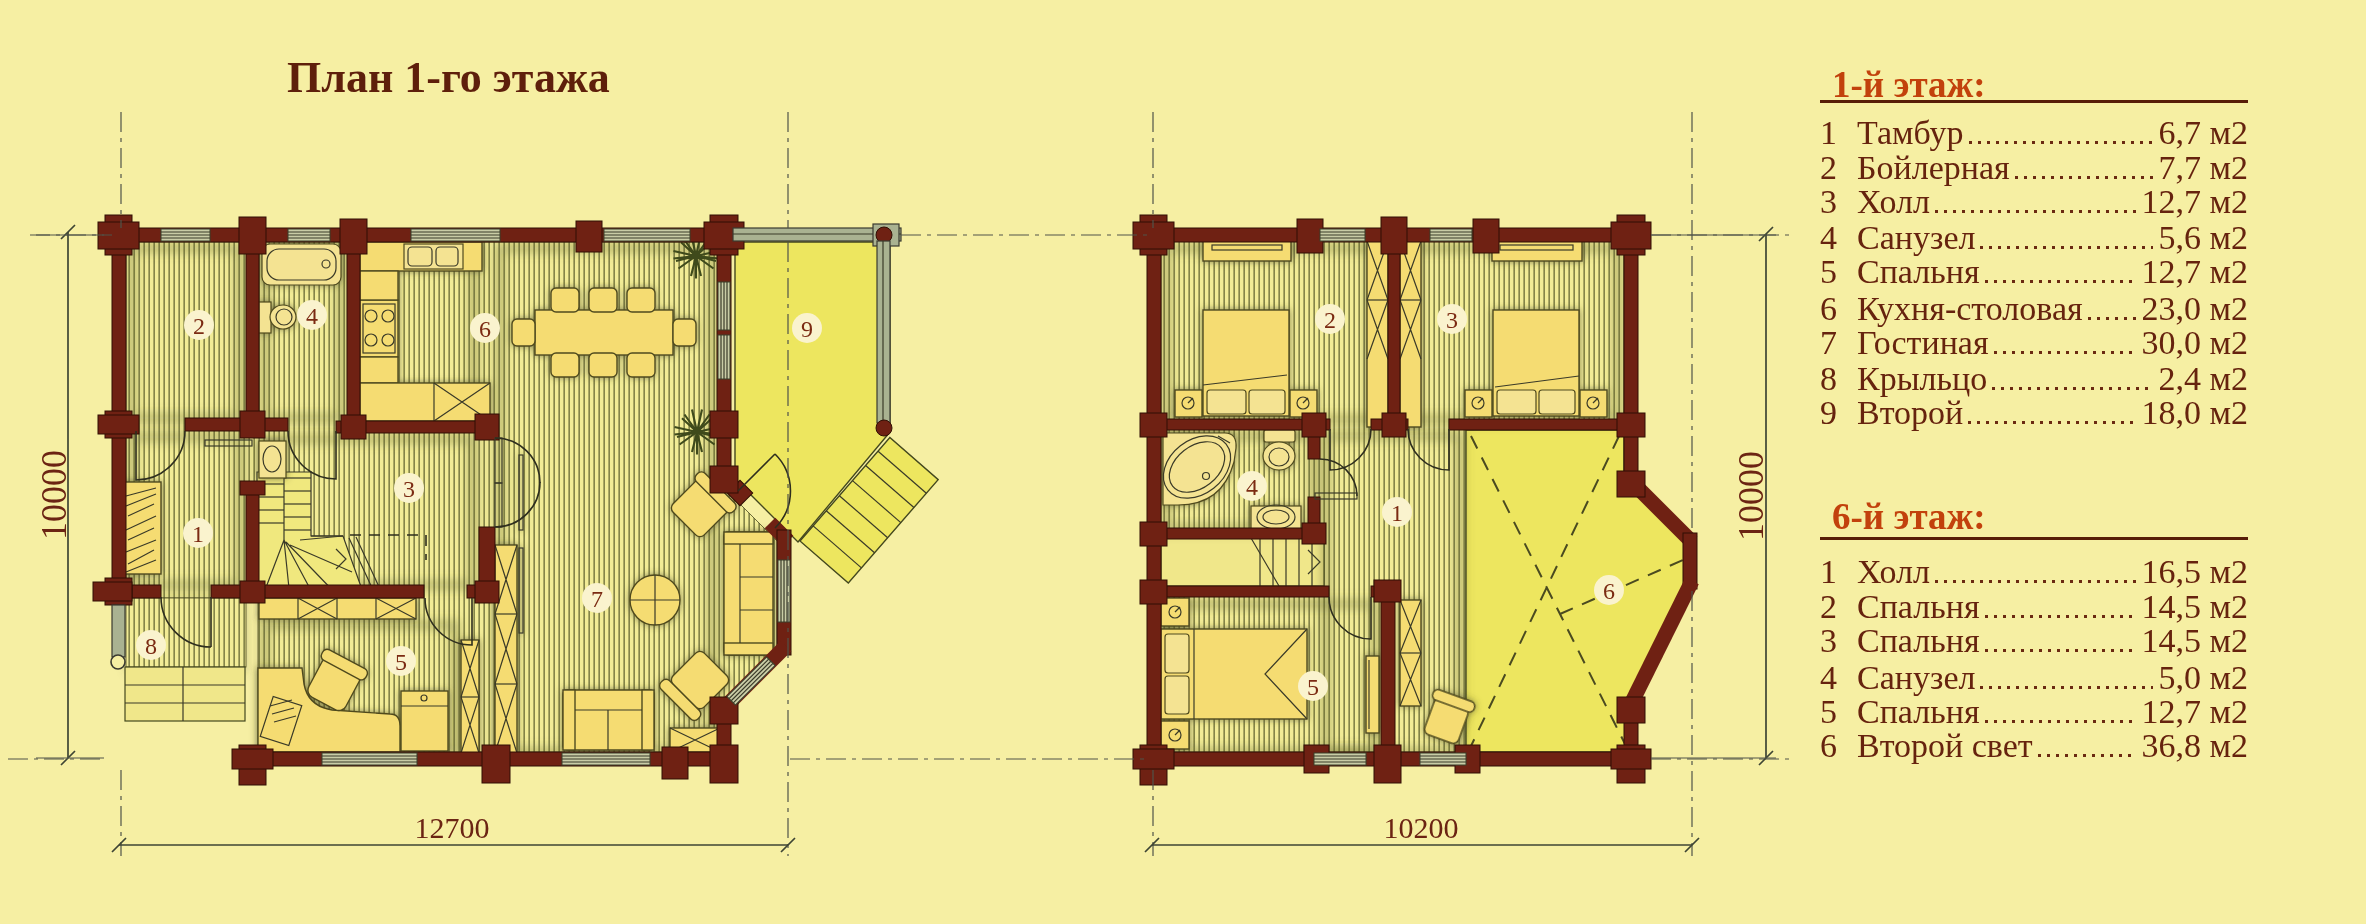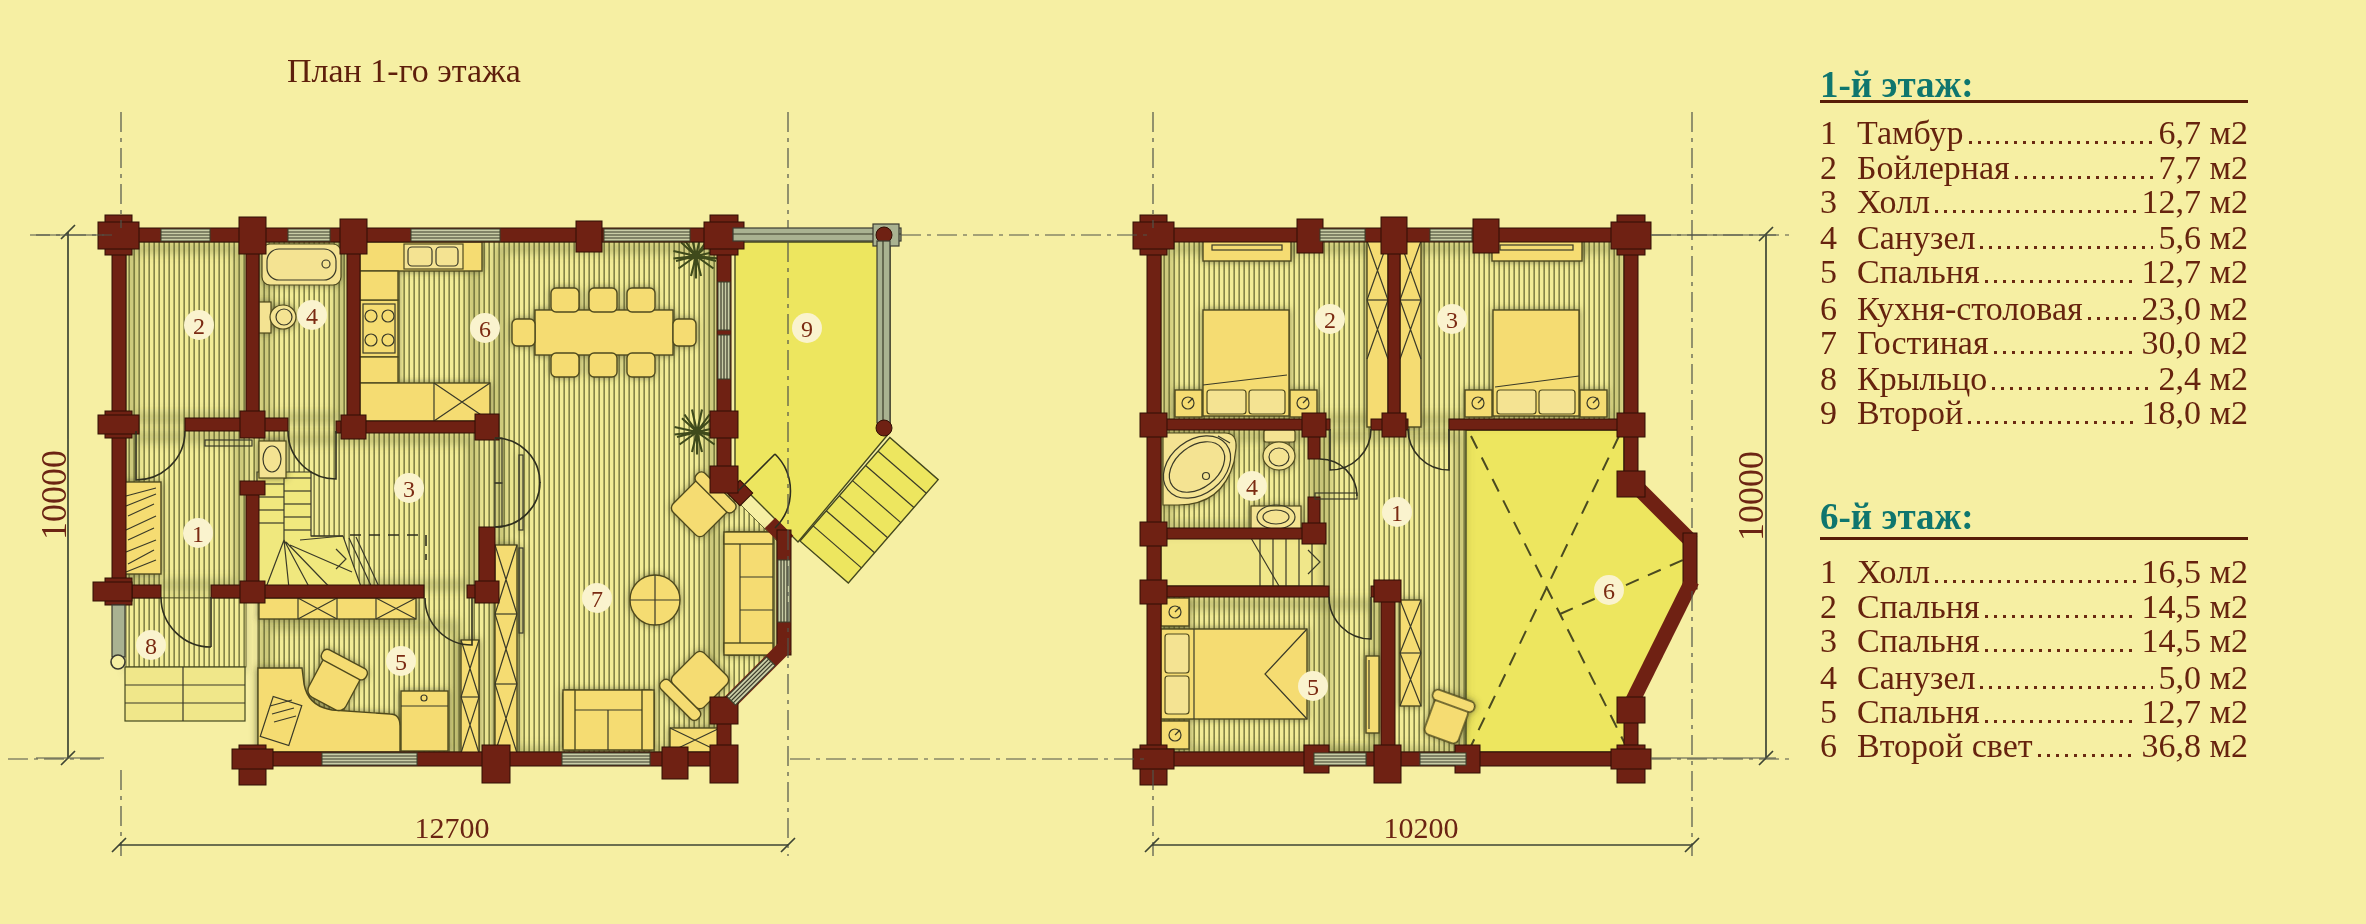--- a/index.html
+++ b/index.html
@@ -1,19 +1,19 @@
 <!DOCTYPE html>
 <html><head>
 <meta charset="utf-8">
 <style>
   html,body{margin:0;padding:0;}
   .page{position:relative;width:2366px;height:924px;background:#F6EFA3;font-family:"Liberation Serif",serif;overflow:hidden;}
   .page svg{position:absolute;left:0;top:0;}
-  .ttl{position:absolute;font-weight:normal;font-size:34px;color:#5E1F0B;white-space:nowrap;}
-  .hdg{position:absolute;font-weight:bold;font-size:37px;color:#0f766e;white-space:nowrap;}
+  .ttl{position:absolute;font-weight:bold;font-size:44px;color:#5E1F0B;white-space:nowrap;}
+  .hdg{position:absolute;font-weight:bold;font-size:37px;color:#c2410c;white-space:nowrap;margin-left:12px;}
   .row{position:absolute;left:1820px;width:428px;display:flex;align-items:baseline;font-size:34px;color:#66230E;white-space:nowrap;}
   .row .n{width:37px;flex:none;}
   .row .fill{flex:1;height:3.2px;align-self:flex-end;margin:0 5px 8px 5px;background:repeating-linear-gradient(90deg,#6B2A12 0,#6B2A12 3.2px,transparent 3.2px,transparent 9px);}
   .row .v{flex:none;}
   .wall{fill:#6F2113;stroke:#310F04;stroke-width:1;}
   .flr{fill:url(#planks);stroke:#4A4A20;stroke-width:0.8;}
   .brt{fill:#EDE65F;stroke:#44481E;stroke-width:1.4;}
   .stp{fill:#F0E78A;stroke:#44481E;stroke-width:1.2;}
   .furn{fill:#F5DC72;stroke:#4F4A1E;stroke-width:1.4;}
   .furn2{fill:#F4E392;stroke:#4F4A1E;stroke-width:1.2;}

